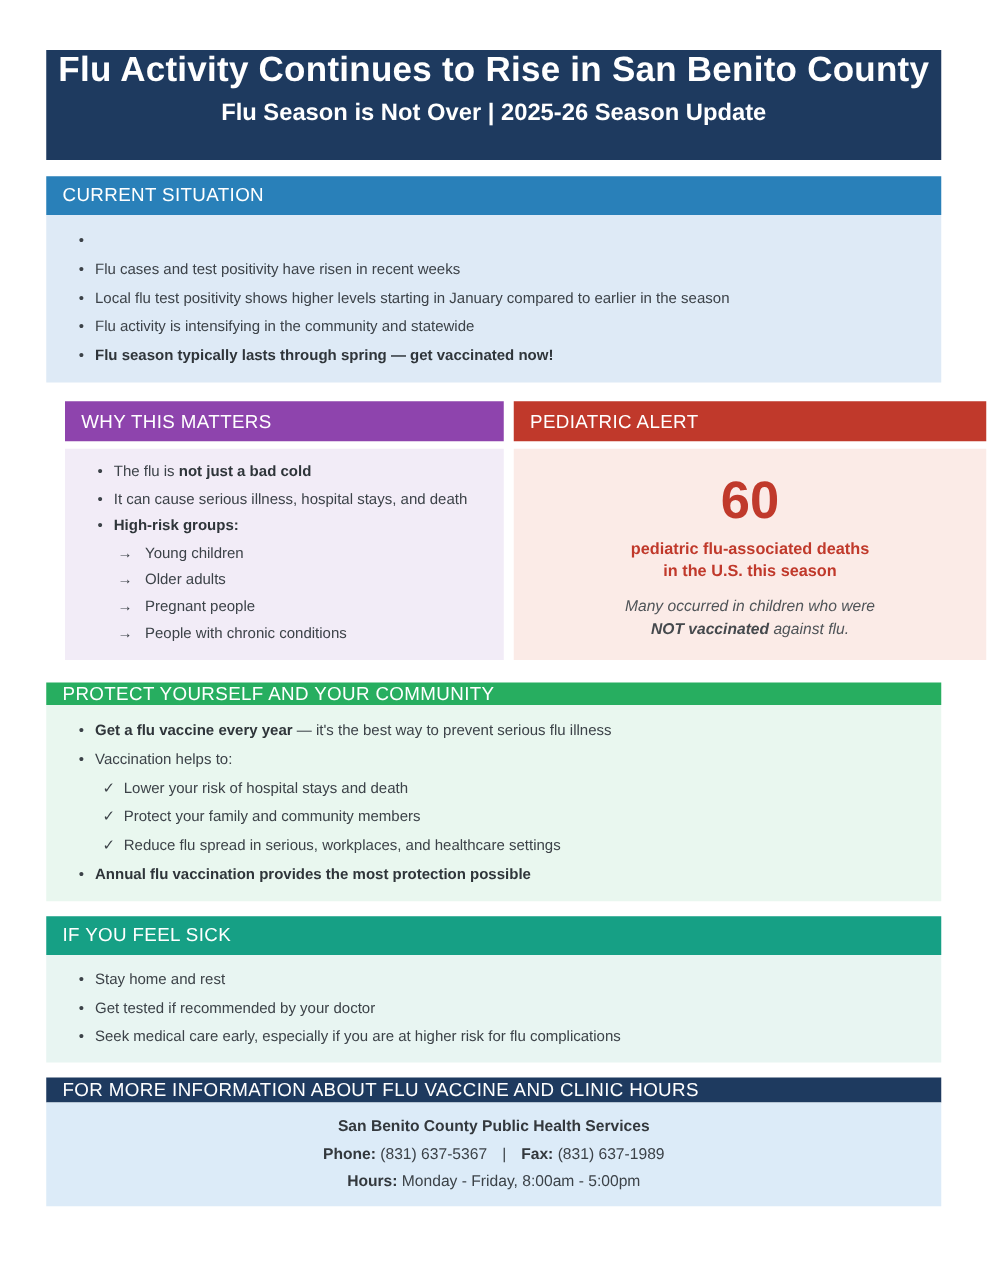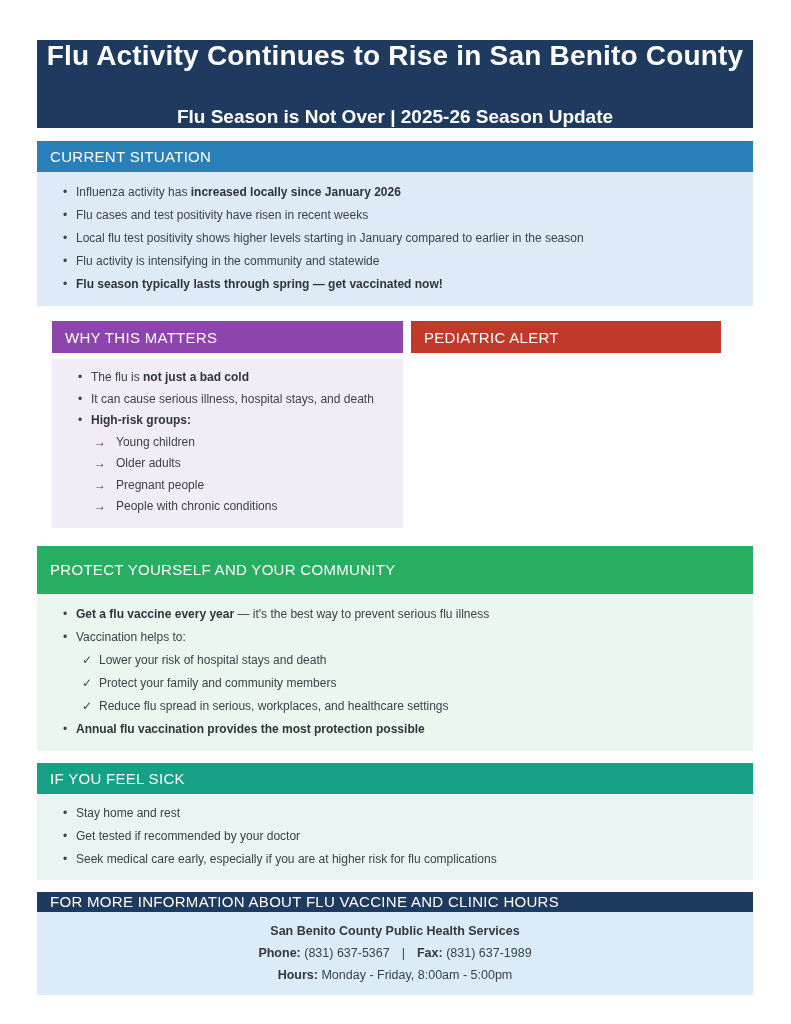--- a/index.html
+++ b/index.html
@@ -7,35 +7,35 @@
     background:#ffffff;
     font-family:"Liberation Sans","DejaVu Sans",sans-serif;
     color:#3c4248;
     width:791px;
   }
   .page { width:791px; min-height:1024px; background:#fff; padding:40px 38px 0 37px; }
 
   
   .titlebar {
     background:#1e3a5f; color:#fff; height:88px;
-    display:flex; flex-direction:column; align-items:center; justify-content:space-between;
+    display:flex; flex-direction:column; align-items:center; justify-content:flex-start;
   }
   .titlebar h1 { font-size:28px; font-weight:bold; letter-spacing:0.2px; white-space:nowrap; }
   .titlebar .subtitle { font-size:19px; font-weight:bold; margin-top:8px; }
 
   
   .bar {
     height:31px; display:flex; align-items:center;
     color:#fff; font-weight:normal; font-size:15px; letter-spacing:0.3px;
     padding-left:13px;
   }
   .bar.blue   { background:#2980b9; }
   .bar.purple { background:#8e44ad; }
   .bar.red    { background:#c0392b; }
-  .bar.green  { background:#27ae60; height:48px; }
+  .bar.green  { background:#27ae60; height:18px; }
   .bar.teal   { background:#16a085; }
   .bar.navy   { background:#1e3a5f; height:20px; }
 
   
   .panel { padding:8px 16px 9px 26px; }
   .panel.blue-bg   { background:#deeaf6; }
   .panel.purple-bg { background:#f2ecf7; }
   .panel.pink-bg   { background:#fbebe7; }
   .panel.green-bg  { background:#e9f7ef; }
   .panel.teal-bg   { background:#e8f5f2; }
@@ -49,21 +49,21 @@
   .li .marker { width:13px; flex:none; }
   .li .txt b { color:#2f353a; }
   .li.sub { padding-left:16px; }
   .li.sub .marker { width:22px; }
   .li.check { padding-left:19px; }
   .li.check .marker { width:17px; }
 
   
   .two-col { display:flex; margin-top:15px; margin-left:15px; gap:8px; align-items:flex-start; }
   .col-left  { width:351px; flex:none; }
-  .col-right { width:310px; flex:none; }
+  .col-right { width:378px; flex:none; }
   .two-col .bar { height:32px; margin-bottom:6px; }
   .col-left .panel { padding:8px 10px 10px 26px; }
   .col-left .li { line-height:21.5px; }
 
   
   .col-right .panel { text-align:center; padding:14px 12px 16px 12px; }
   .stat-number { color:#c0392b; font-weight:bold; font-size:42px; line-height:46px; margin-top:4px; }
   .stat-label { color:#c0392b; font-weight:bold; font-size:13px; line-height:17.5px; margin-top:7px; }
   .stat-note { color:#4f5458; font-style:italic; font-size:12.5px; line-height:17.5px; margin-top:12px; }
   .stat-note b { color:#45494d; }
@@ -91,21 +91,20 @@
     <p class="subtitle">Flu Season is Not Over | 2025-26 Season Update</p>
   </header>
 
   <section class="sec sec-current">
     <div class="bar blue">
       <span>CURRENT SITUATION</span>
     </div>
     <div class="panel blue-bg">
       <div class="li">
         <span class="marker">•</span>
-        <span class="txt"><span>Influenza activity has </span><b>increased locally since January 2026</b></span>
       </div>
       <div class="li">
         <span class="marker">•</span>
         <span class="txt"><span>Flu cases and test positivity have risen in recent weeks</span></span>
       </div>
       <div class="li">
         <span class="marker">•</span>
         <span class="txt"><span>Local flu test positivity shows higher levels starting in January compared to earlier in the season</span></span>
       </div>
       <div class="li">
@@ -154,20 +153,31 @@
           <span class="marker">→</span>
           <span class="txt">People with chronic conditions</span>
         </div>
       </div>
     </section>
 
     <section class="col-right">
       <div class="bar red">
         <span>PEDIATRIC ALERT</span>
       </div>
+      <div class="panel pink-bg">
+        <div class="stat-number">60</div>
+        <div class="stat-label">
+          <div>pediatric flu-associated deaths</div>
+          <div>in the U.S. this season</div>
+        </div>
+        <div class="stat-note">
+          <div>Many occurred in children who were</div>
+          <div><b>NOT vaccinated</b><span> against flu.</span></div>
+        </div>
+      </div>
     </section>
 
   </div>
 
   <section class="sec sec-protect">
     <div class="bar green">
       <span>PROTECT YOURSELF AND YOUR COMMUNITY</span>
     </div>
     <div class="panel green-bg">
       <div class="li">

